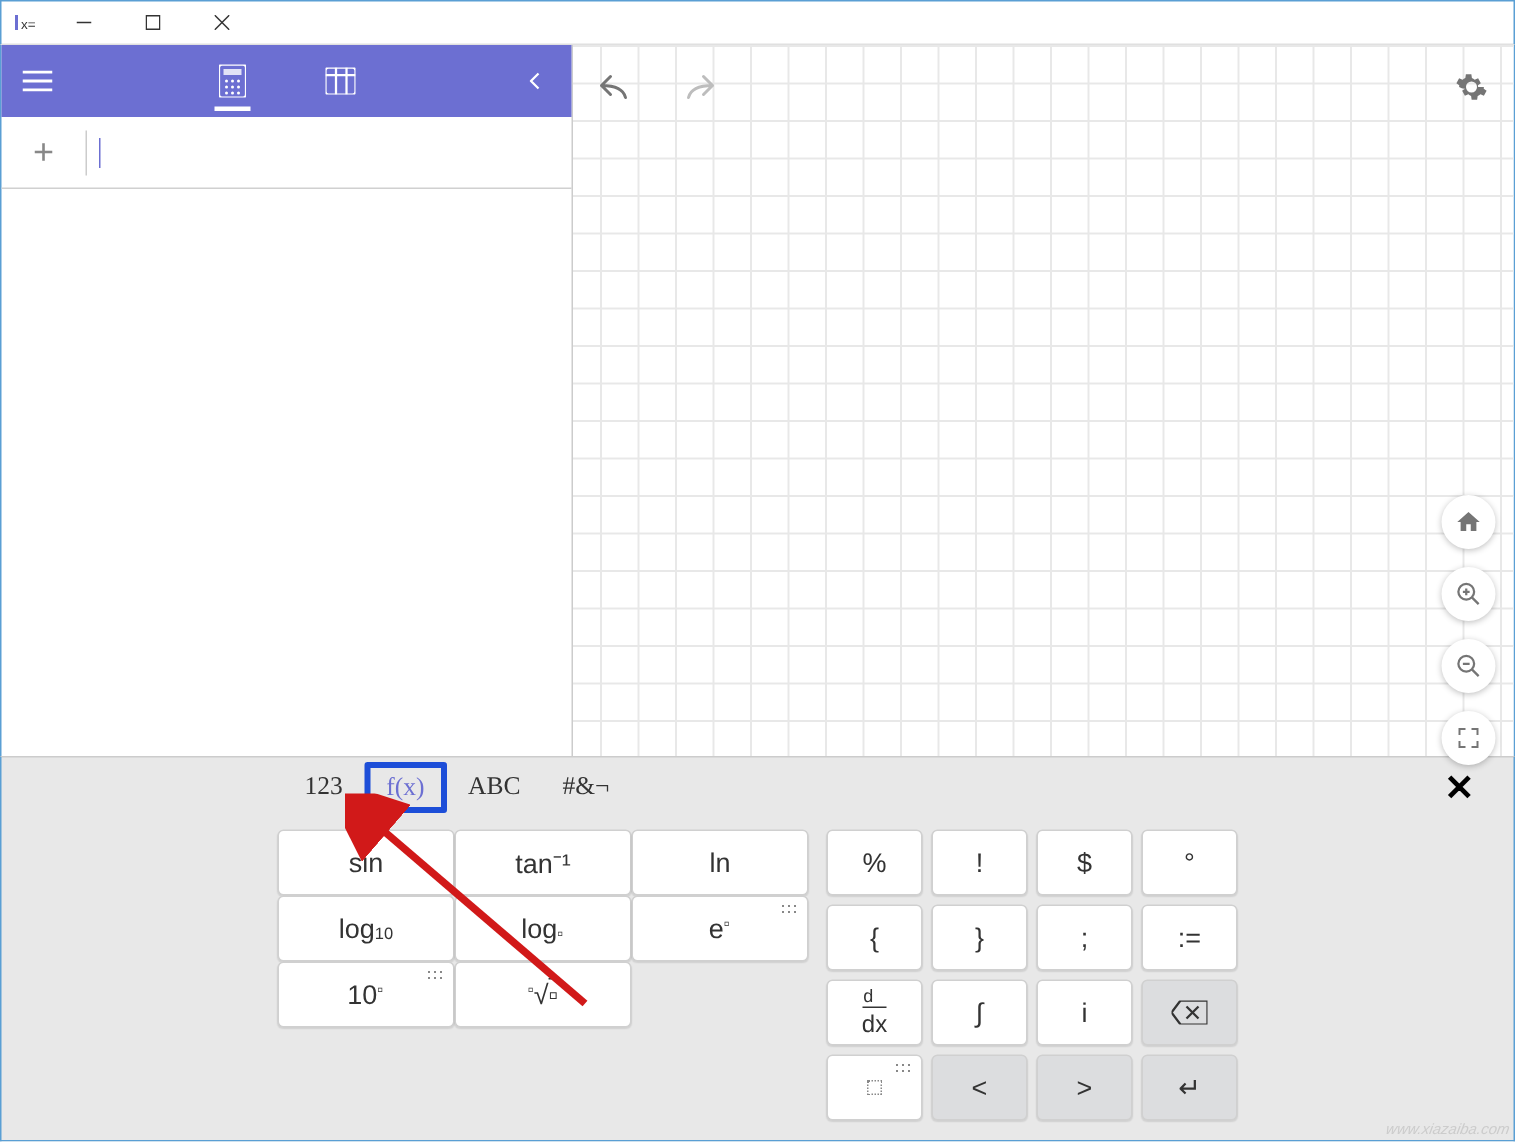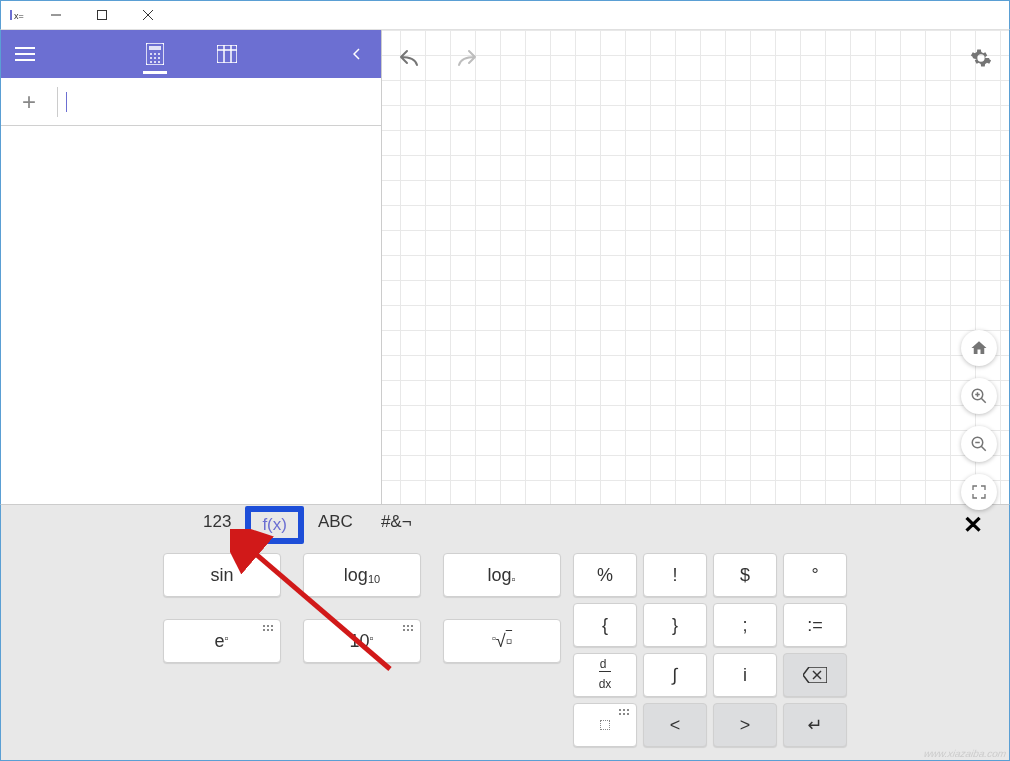--- a/index.html
+++ b/index.html
@@ -40,28 +40,28 @@
     linear-gradient(to bottom, #d0d0d0 1px, transparent 1px);
   background-size: 25px 25px, 25px 25px, 100px 100px, 100px 100px;
   background-position: 18px 0px, 18px 0px, 18px 0px, 18px 0px;
 }
 
 .float-btns { position:absolute; right:12px; top:300px; display:flex; flex-direction:column; gap:12px; z-index:10; }
 .float-btn { width:36px; height:36px; border-radius:50%; background:#fff; box-shadow:0 1px 4px rgba(0,0,0,0.25); display:flex; align-items:center; justify-content:center; color:#666; }
 
 .keyboard { height: 257px; background:#e8e8e8; border-top:1px solid #ccc; border-left: 1px solid #5a9fd4; border-right: 1px solid #5a9fd4; border-bottom: 1px solid #5a9fd4; }
 .kb-tabs { height:40px; display:flex; align-items:center; padding: 0 8px; }
-.kb-tab-group { display:flex; margin-left: 180px; gap: 0; }
+.kb-tab-group { display:flex; margin-left: 180px; gap: 0; font-family: Liberation Serif, serif; }
 .kb-tab { padding: 6px 14px; font-size:17px; color:#333; }
 .kb-tab.active { color:#6c6fd2; }
-.kb-tab.highlighted { border: 6px solid #1d4ed8; border-radius:2px; padding:3px 11px; }
+.kb-tab.highlighted { border: 4px solid #1d4ed8; border-radius:2px; padding:3px 11px; }
 .kb-close { margin-left:auto; font-size:24px; padding:8px 18px; font-weight:bold; }
 
 .kb-grid { display:flex; justify-content:center; padding: 8px 0; }
-.kb-left { display:grid; grid-template-columns: repeat(3, 118px); grid-auto-rows: 44px; gap:22px; margin-right: 12px; }
+.kb-left { display:grid; grid-template-columns: repeat(3, 118px); grid-auto-rows: 44px; gap:0; margin-right: 12px; }
 .kb-right { display:grid; grid-template-columns: repeat(4, 64px); grid-auto-rows: 44px; gap:6px; }
 .key { background:#fff; border:1px solid #d0d0d0; border-radius:4px; display:flex; align-items:center; justify-content:center; font-size:18px; color:#333; position:relative; box-shadow: 0 1px 1px rgba(0,0,0,0.1); }
 .key.grey { background:#dcdddf; }
 .key sub { font-size:11px; margin-top:8px; }
 .key sup { font-size:11px; margin-bottom:6px; }
 .dots-tr::after { content:''; position:absolute; top:4px; right:6px; width:12px; height:8px;
   background-image: radial-gradient(#888 1px, transparent 1px); background-size:4px 4px; }
 
 .arrow-annotation { position:absolute; top:529px; left:230px; z-index:40; pointer-events:none; }
 .watermark { position:absolute; bottom:2px; right:4px; font-size:10px; color:#ccc; font-style:italic; transform:skewX(-10deg); z-index:20;}
@@ -201,37 +201,39 @@
       <div class="kb-tab">123</div>
       <div class="kb-tab active highlighted">f(x)</div>
       <div class="kb-tab">ABC</div>
       <div class="kb-tab">#&amp;¬</div>
     </div>
     <div class="kb-close">✕</div>
   </div>
   <div class="kb-grid">
     <div class="kb-left">
       <div class="key">sin</div>
+      <div class="key">tan⁻¹</div>
+      <div class="key">ln</div>
       <div class="key">log<sub>10</sub></div>
       <div class="key">log<sub style="letter-spacing:1px;">▫</sub></div>
       <div class="key dots-tr">e<sup style="letter-spacing:1px;">▫</sup></div>
       <div class="key dots-tr">10<sup style="letter-spacing:1px;">▫</sup></div>
       <div class="key"><span style="font-size:11px;margin-bottom:6px;">▫</span>√<span style="text-decoration:overline;">▫</span></div>
     </div>
     <div class="kb-right">
       <div class="key">%</div>
       <div class="key">!</div>
       <div class="key">$</div>
       <div class="key">°</div>
       <div class="key">{</div>
       <div class="key">}</div>
       <div class="key">;</div>
       <div class="key">:=</div>
       <div class="key">
-          <span style="display:inline-block;"><span style="display:block;border-bottom:1px solid #333;font-size:12px;padding:0 1px;">d</span><span style="font-size:12px;">dx</span></span>
+          <span style="display:inline-block;"><span style="display:block;border-bottom:1px solid #333;font-size:12px;padding:0 1px;">d</span><span style="font-size:16px;">dx</span></span>
         </div>
       <div class="key">∫</div>
       <div class="key">i</div>
       <div class="key grey">
           <svg width="24" height="16" viewBox="0 0 24 16">
             <path d="M6 0 L24 0 L24 16 L6 16 L0 8 Z" fill="none" stroke="#333" stroke-width="1.5"></path>
             <line x1="10" y1="4" x2="18" y2="12" stroke="#333" stroke-width="1.5"></line>
             <line x1="18" y1="4" x2="10" y2="12" stroke="#333" stroke-width="1.5"></line>
           </svg>
         </div>

